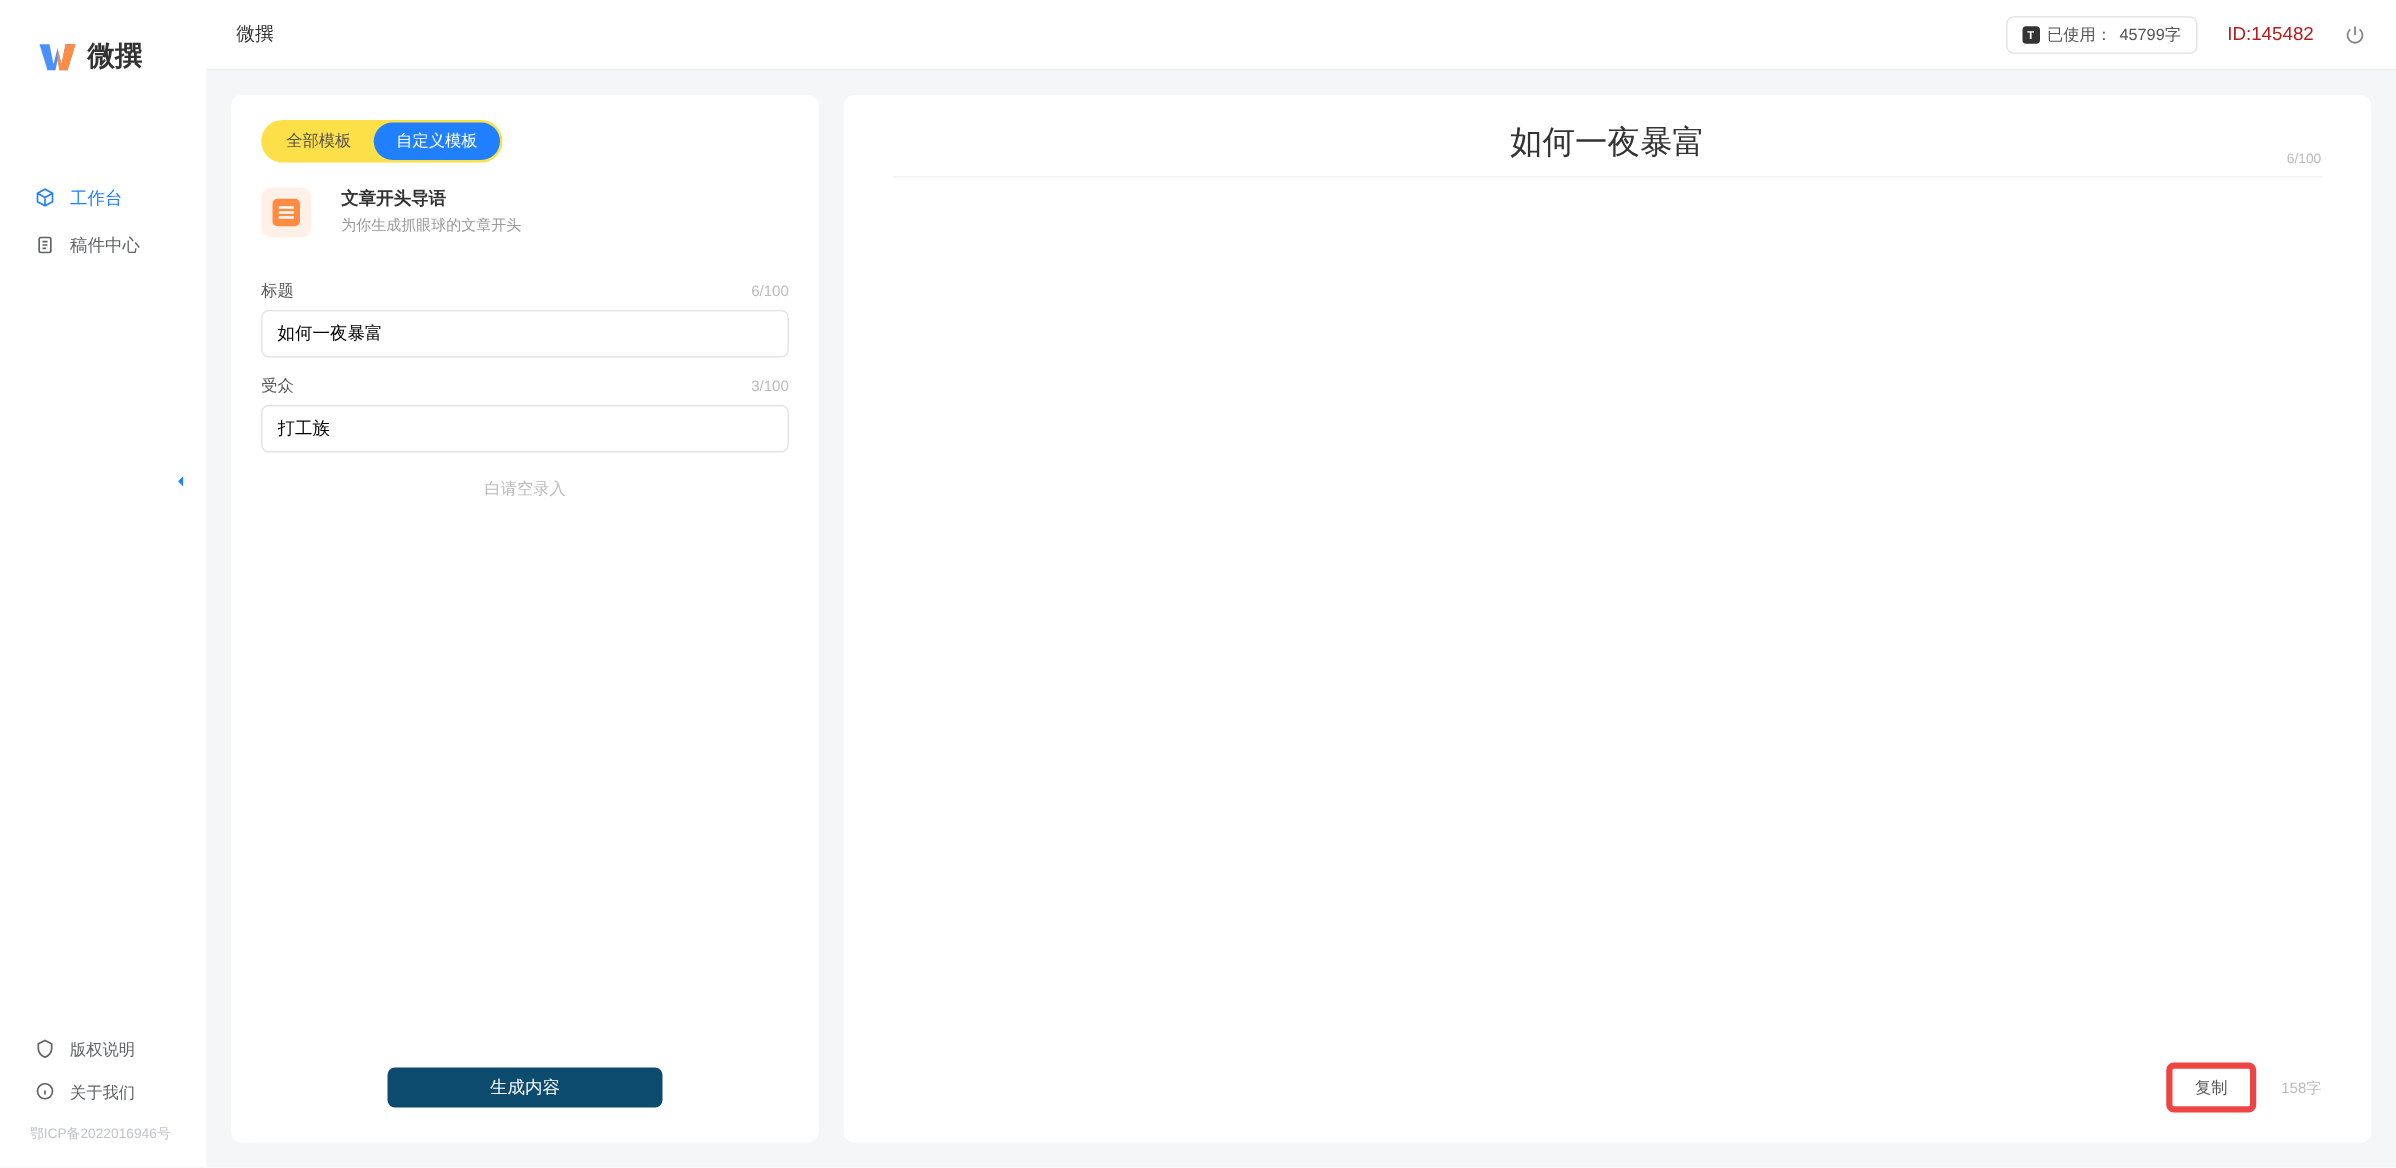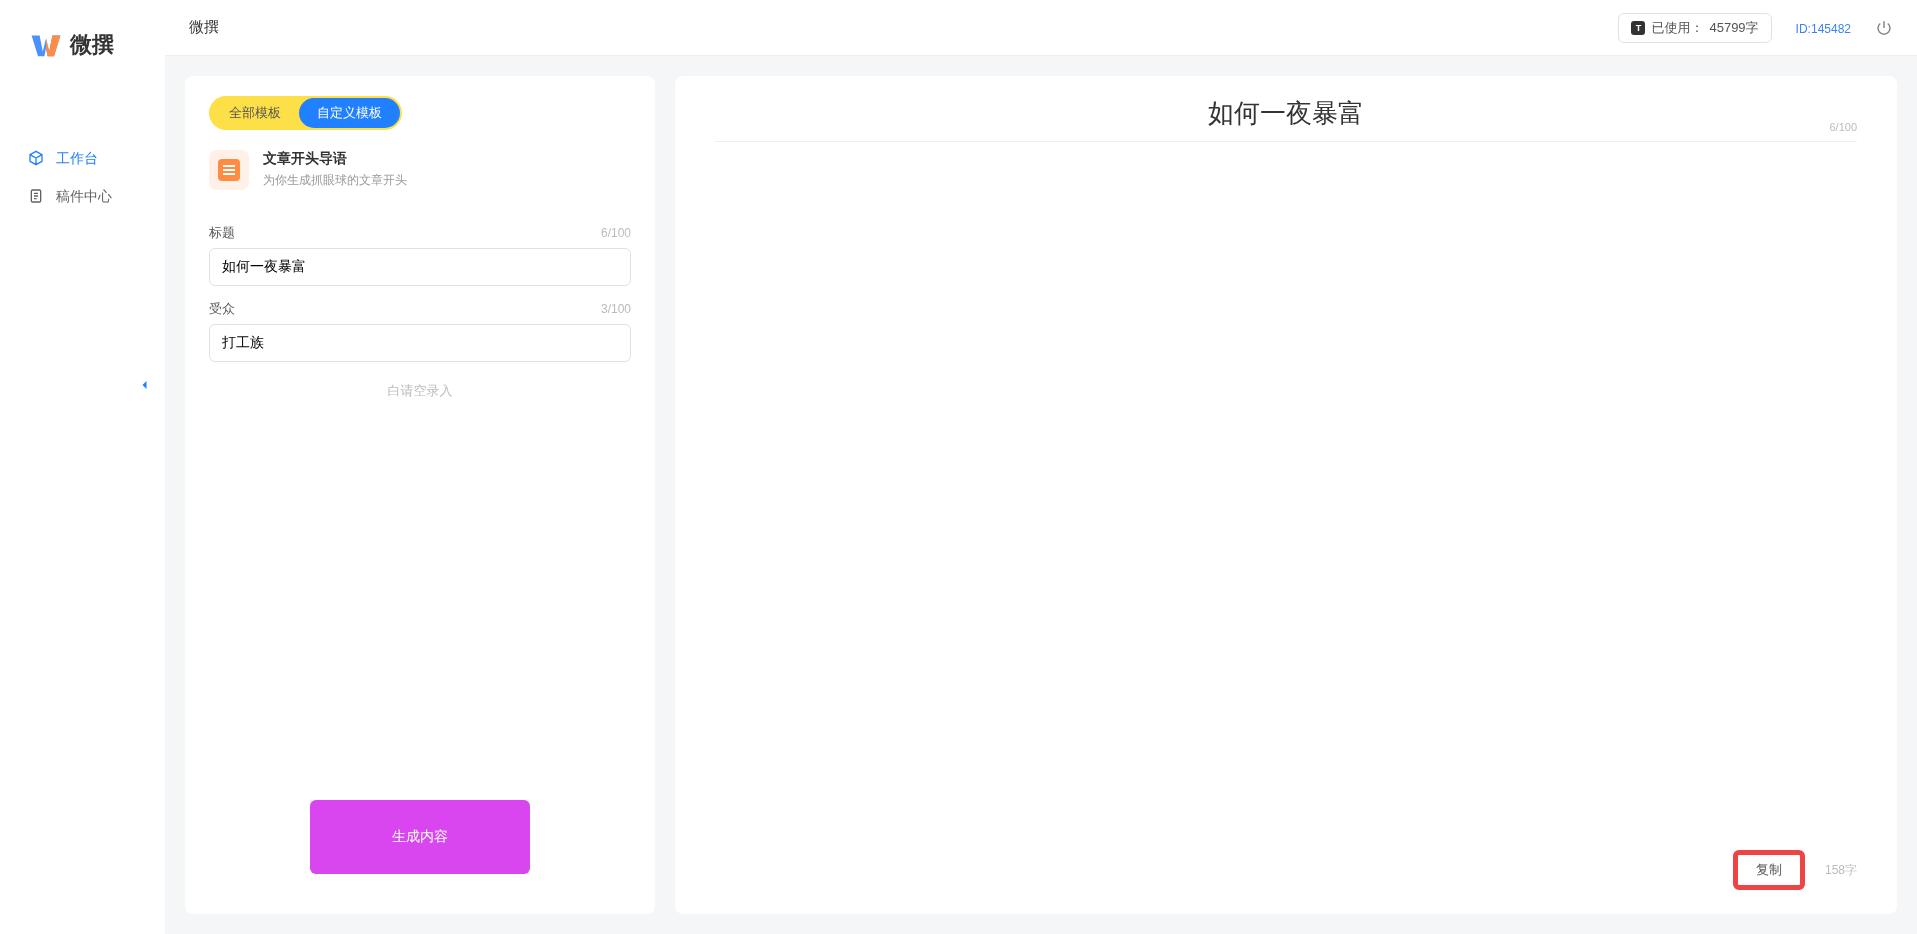--- a/index.html
+++ b/index.html
@@ -16,42 +16,42 @@
 .sidebar-bottom { position: absolute; bottom: 20px; left: 0; right: 0; }
 .sidebar-bottom .nav-item { padding: 8px 20px 8px 28px; font-size: 13px; }
 .icp { font-size: 11px; color: #c0c4cc; padding: 8px 20px 0 24px; }
 .collapse-handle { position: absolute; left: 135px; top: 375px; width: 20px; height: 20px; display: flex; align-items: center; justify-content: center; cursor: pointer; color: #2080ff; }
 .main { flex: 1; display: flex; flex-direction: column; }
 .topbar { height: 56px; background: #fff; display: flex; align-items: center; justify-content: space-between; padding: 0 24px; border-bottom: 1px solid #eee; }
 .topbar-title { font-size: 15px; font-weight: 500; }
 .topbar-right { display: flex; align-items: center; gap: 24px; }
 .usage-chip { border: 1px solid #e0e0e5; border-radius: 6px; padding: 5px 12px; display: flex; align-items: center; gap: 6px; font-size: 13px; color: #555; }
 .usage-icon { width: 14px; height: 14px; background: #333; color: #fff; border-radius: 3px; font-size: 9px; display: flex; align-items: center; justify-content: center; font-weight: bold; }
-.id-text { font-size: 12px; color: #3b82f6; margin-top: 36px; }
+.id-text { font-size: 15px; color: #b91c1c; margin-top: 36px; }
 .power-icon { width: 18px; height: 18px; color: #888; cursor: pointer; }
 .content { flex: 1; display: flex; gap: 20px; padding: 20px; overflow: hidden; }
 .panel { background: #fff; border-radius: 8px; display: flex; flex-direction: column; }
 .left-panel { width: 470px; padding: 20px 24px; }
 .right-panel { flex: 1; padding: 20px 40px; position: relative; }
 .tabs { display: flex; gap: 0; background: #fde047; border-radius: 20px; padding: 2px; width: fit-content; }
 .tab { padding: 6px 18px; border-radius: 18px; font-size: 13px; cursor: pointer; color: #555; }
 .tab.active { background: #2080ff; color: #fff; }
-.template-head { display: flex; gap: 14px; padding: 20px 0; }
+.template-head { display: flex; gap: 24px; padding: 20px 0; }
 .template-icon { width: 40px; height: 40px; background: #fff1e8; border-radius: 8px; display: flex; align-items: center; justify-content: center; }
 .template-icon-inner { width: 22px; height: 22px; background: #ff8c42; border-radius: 4px; position: relative; }
 .template-icon-inner::before { content: ""; position: absolute; left: 5px; top: 6px; width: 12px; height: 2px; background: #fff; box-shadow: 0 4px 0 #fff, 0 8px 0 #fff; }
 .template-title { font-size: 14px; font-weight: 600; color: #333; }
 .template-desc { font-size: 12px; color: #999; margin-top: 4px; }
 .form-group { margin-top: 14px; }
 .form-label-row { display: flex; justify-content: space-between; align-items: center; margin-bottom: 6px; }
 .form-label { font-size: 13px; color: #555; }
 .form-counter { font-size: 12px; color: #bbb; }
 .form-input { width: 100%; border: 1px solid #e0e0e5; border-radius: 6px; padding: 10px 12px; font-size: 14px; outline: none; }
 .form-hint { text-align: center; color: #bbb; font-size: 13px; margin-top: 20px; }
-.generate-btn { background: #d946ef; color: #fff; border: none; border-radius: 6px; padding: 28px; font-size: 14px; width: 220px; margin: 16px auto; display: block; cursor: pointer; margin-top: auto; }
+.generate-btn { background: #0c4a6e; color: #fff; border: none; border-radius: 6px; padding: 7px; font-size: 14px; width: 220px; margin: 4px auto; display: block; cursor: pointer; margin-top: auto; }
 .left-panel { position: relative; }
 .generate-wrap { position: absolute; bottom: 24px; left: 0; right: 0; text-align: center; }
 .output-title-row { position: relative; margin-bottom: 6px; padding-bottom: 10px; border-bottom: 1px solid #eee; }
 .output-title { font-family: "SimSun", "Songti SC", serif; font-size: 26px; text-align: center; font-weight: 400; }
 .title-counter { position: absolute; right: 0; bottom: 8px; font-size: 11px; color: #bbb; }
 .output-body { font-size: 14px; line-height: 1.9; color: #333; padding-top: 10px; }
 .output-body p { margin-bottom: 14px; }
 .output-footer { position: absolute; bottom: 24px; right: 40px; display: flex; align-items: center; gap: 20px; }
 .copy-btn { border: 5px solid #ef4444; background: #fff; border-radius: 6px; padding: 6px 18px; font-size: 13px; color: #555; cursor: pointer; }
 .word-count { font-size: 12px; color: #bbb; }
@@ -79,20 +79,40 @@
       </div>
       <div class="nav-item">
         <span class="nav-icon">
           <svg width="16" height="16" viewBox="0 0 24 24" fill="none" stroke="currentColor" stroke-width="2">
               <rect x="5" y="3" width="14" height="18" rx="2"></rect>
               <path d="M9 8h6M9 12h6M9 16h4"></path>
             </svg>
         </span>
         <span>稿件中心</span>
       </div>
+    </div>
+    <div class="sidebar-bottom">
+      <div class="nav-item">
+        <span class="nav-icon">
+          <svg width="16" height="16" viewBox="0 0 24 24" fill="none" stroke="currentColor" stroke-width="2">
+              <path d="M12 2 L20 6 L20 12 C20 17 16 21 12 22 C8 21 4 17 4 12 L4 6 Z"></path>
+            </svg>
+        </span>
+        <span>版权说明</span>
+      </div>
+      <div class="nav-item">
+        <span class="nav-icon">
+          <svg width="16" height="16" viewBox="0 0 24 24" fill="none" stroke="currentColor" stroke-width="2">
+              <circle cx="12" cy="12" r="9"></circle>
+              <path d="M12 8v.01M12 11v5"></path>
+            </svg>
+        </span>
+        <span>关于我们</span>
+      </div>
+      <div class="icp">鄂ICP备2022016946号</div>
     </div>
     <div class="collapse-handle">
       <svg width="12" height="12" viewBox="0 0 24 24" fill="currentColor">
           <path d="M15 4 L7 12 L15 20 Z"></path>
         </svg>
     </div>
   </div>
 
   <div class="main">
     <div class="topbar">

